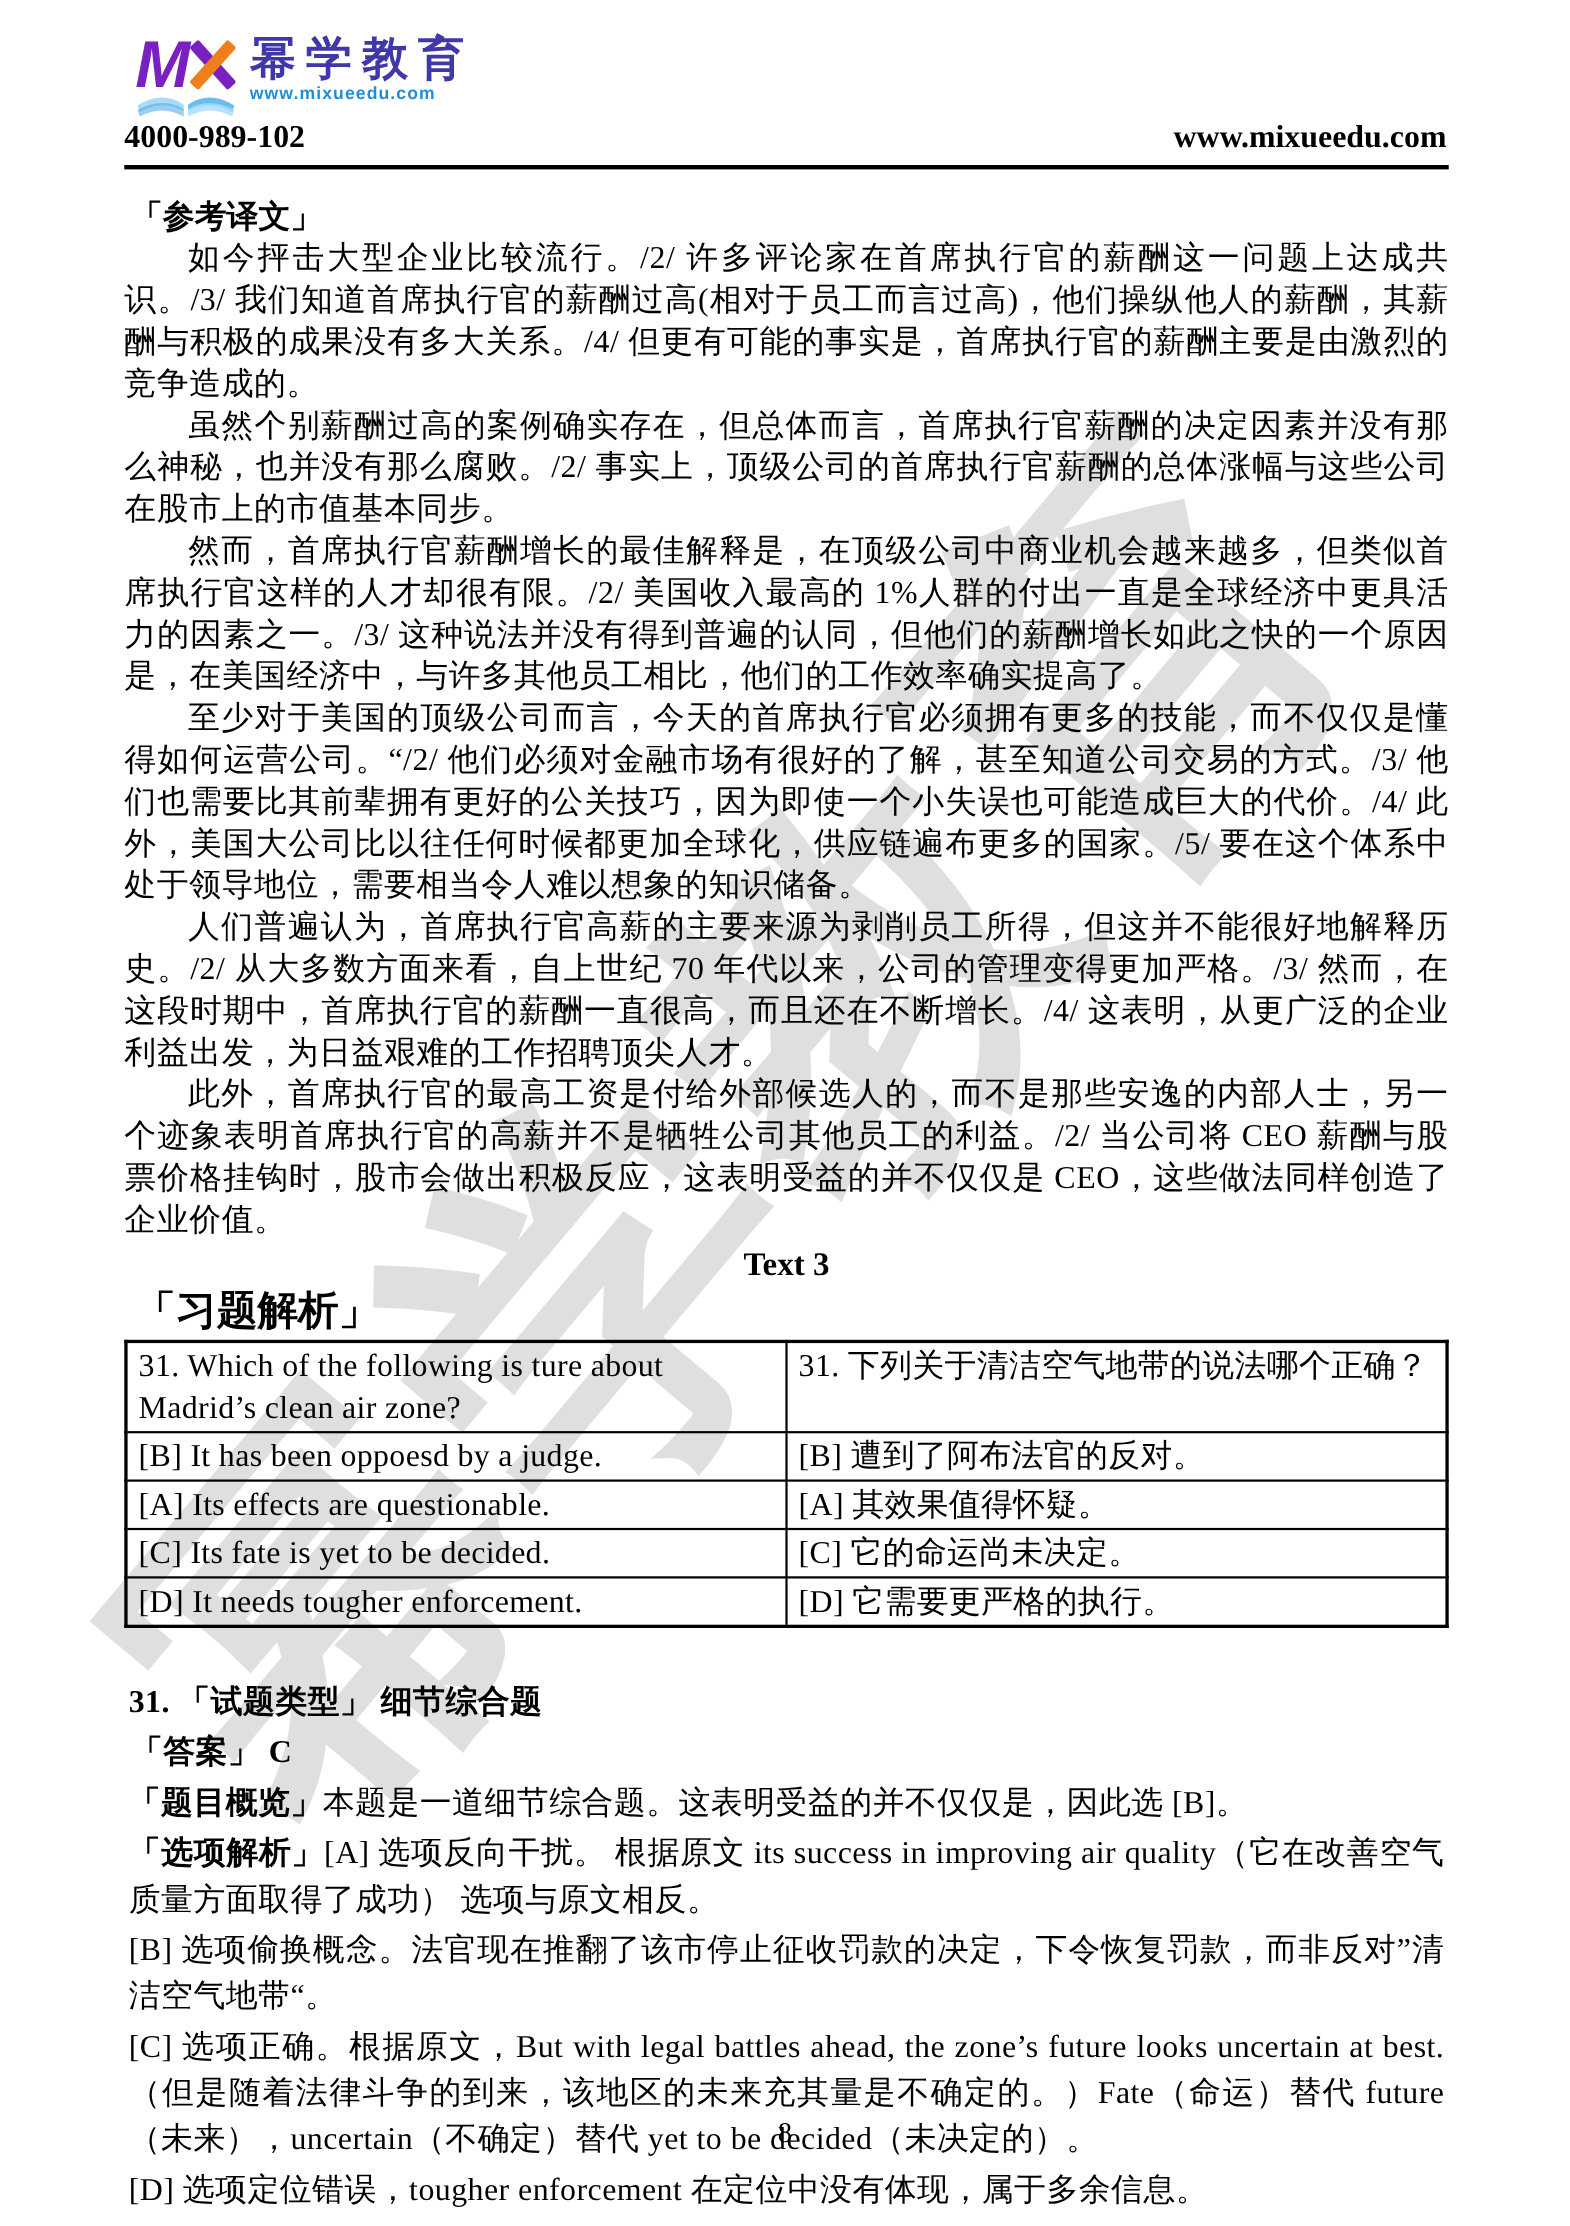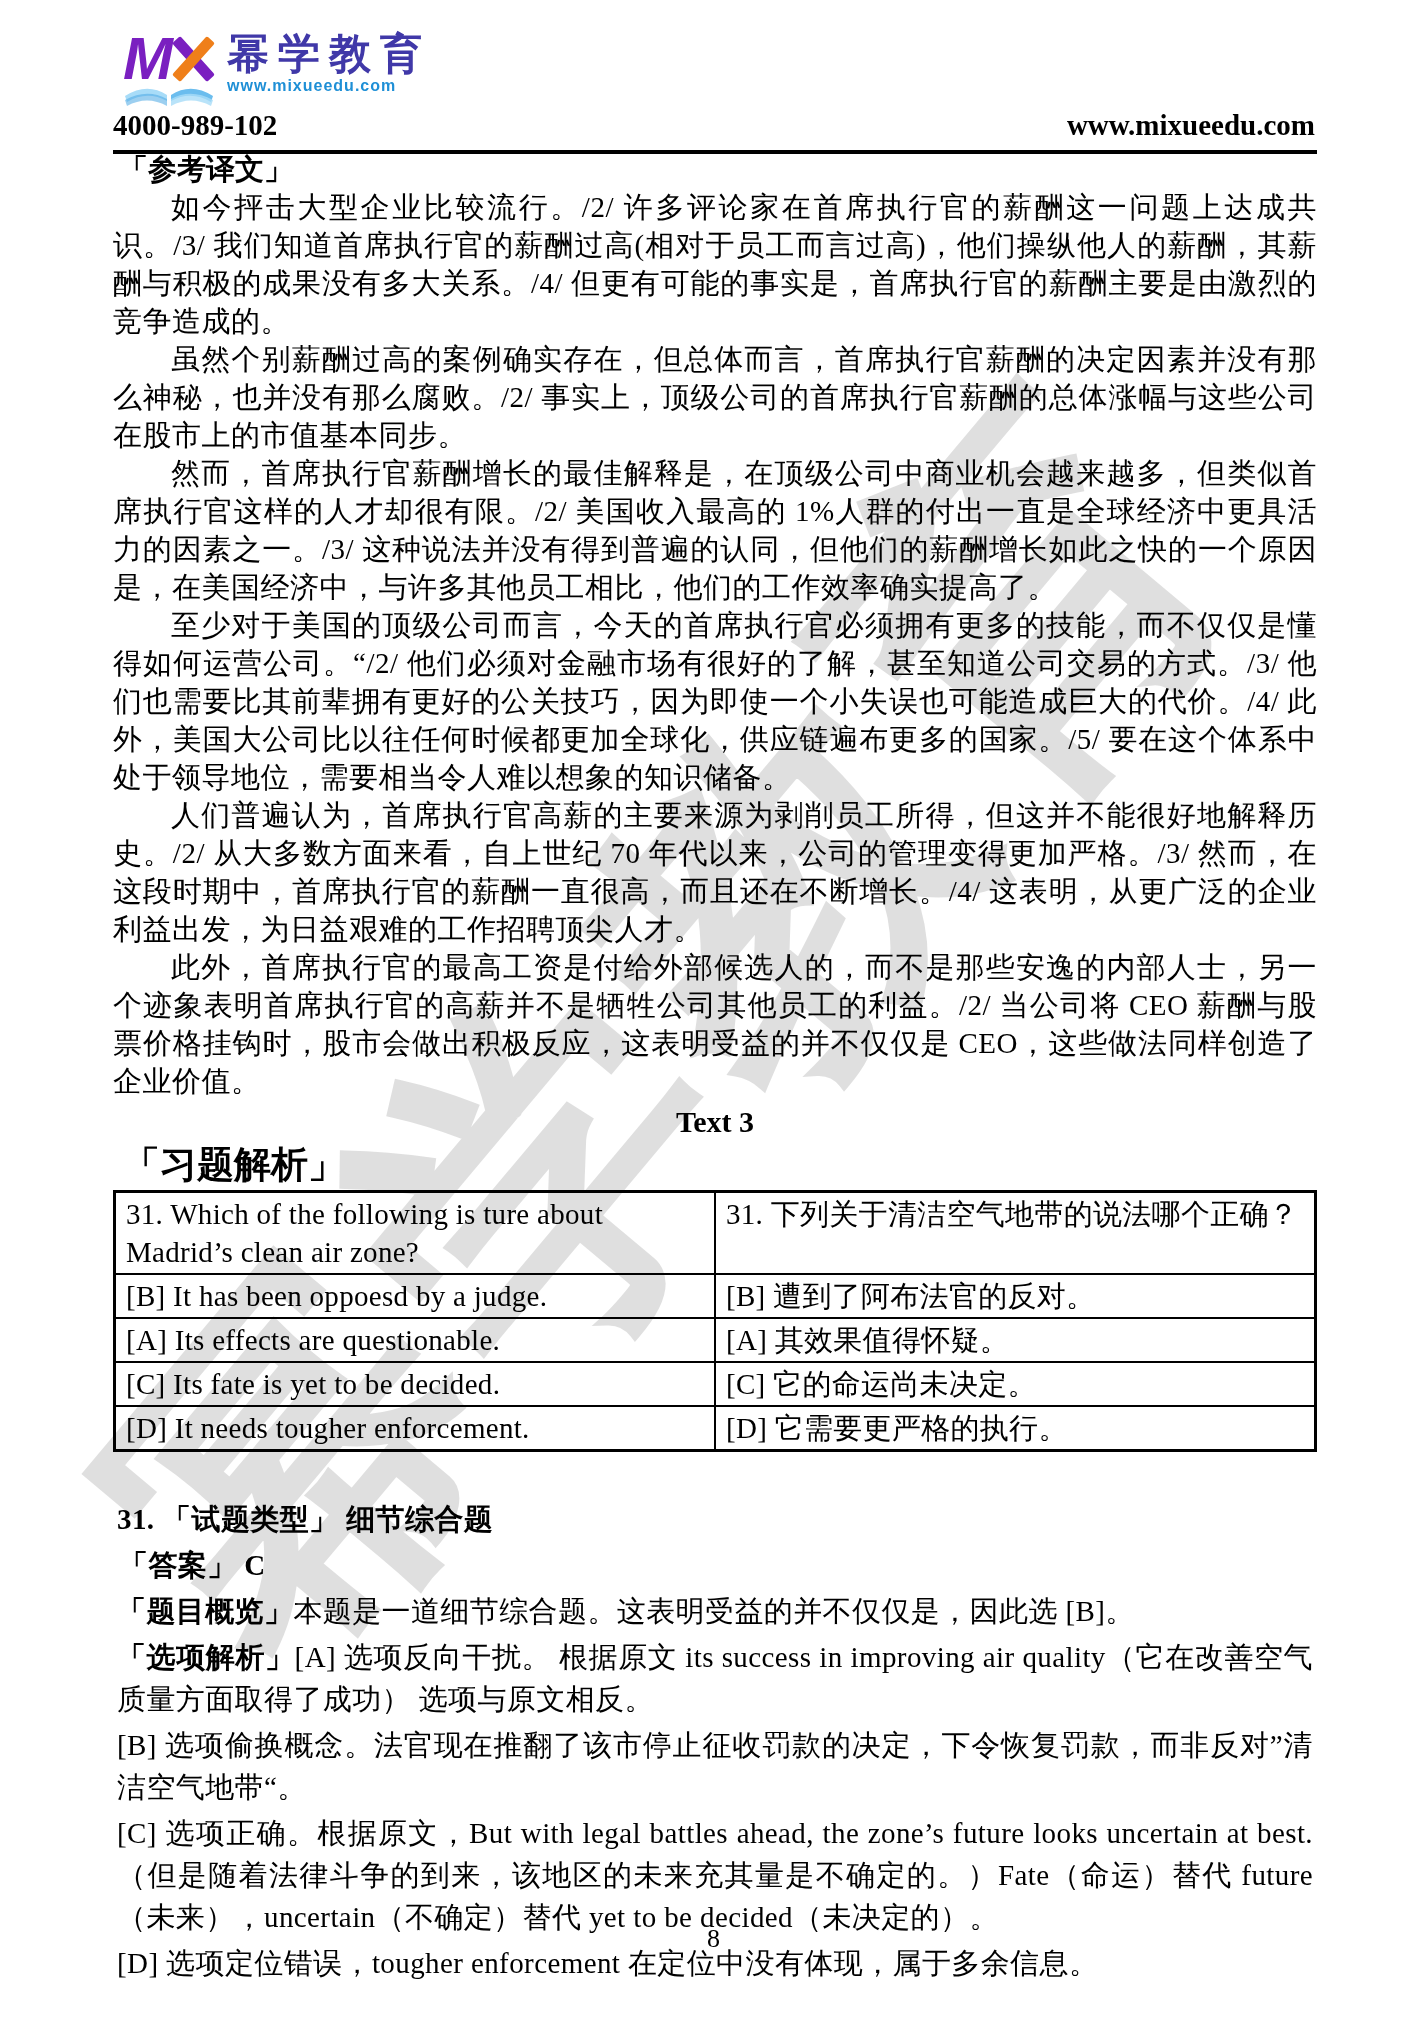--- a/index.html
+++ b/index.html
@@ -43,21 +43,21 @@
     font-size:16px; font-weight:bold; color:#1e8fd6; letter-spacing:1px; margin-top:1px;
   }
   .header-phone {
     position:absolute; left:0; right:0; bottom:8px; text-align:left;
     font-weight:bold; font-size:29px;
   }
   .header-site {
     position:absolute; right:2px; bottom:8px; font-weight:bold; font-size:29px;
   }
   
-  .main { position:absolute; top:150px; left:113px; width:1204px; z-index:1; }
+  .main { position:absolute; top:178px; left:113px; width:1204px; z-index:1; }
   .ref-heading { font-size:29px; font-weight:bold; line-height:38px; margin:0 0 0 6px; }
   .trans-p {
     margin:0; text-indent:58px; font-size:29px; line-height:38px;
     text-align:justify; letter-spacing:0.5px;
   }
   .text3 { text-align:center; font-weight:bold; font-size:30px; line-height:40px; margin:2px 0 0 0; }
   .exercise-heading { font-size:37px; font-weight:bold; line-height:46px; margin:0 0 2px 10px; }
   table.qa { width:100%; border-collapse:collapse; border:3px solid #000;padding-left:28px; }
   table.qa td {
     width:50%; border:2px solid #000; font-size:29px; line-height:38px;

